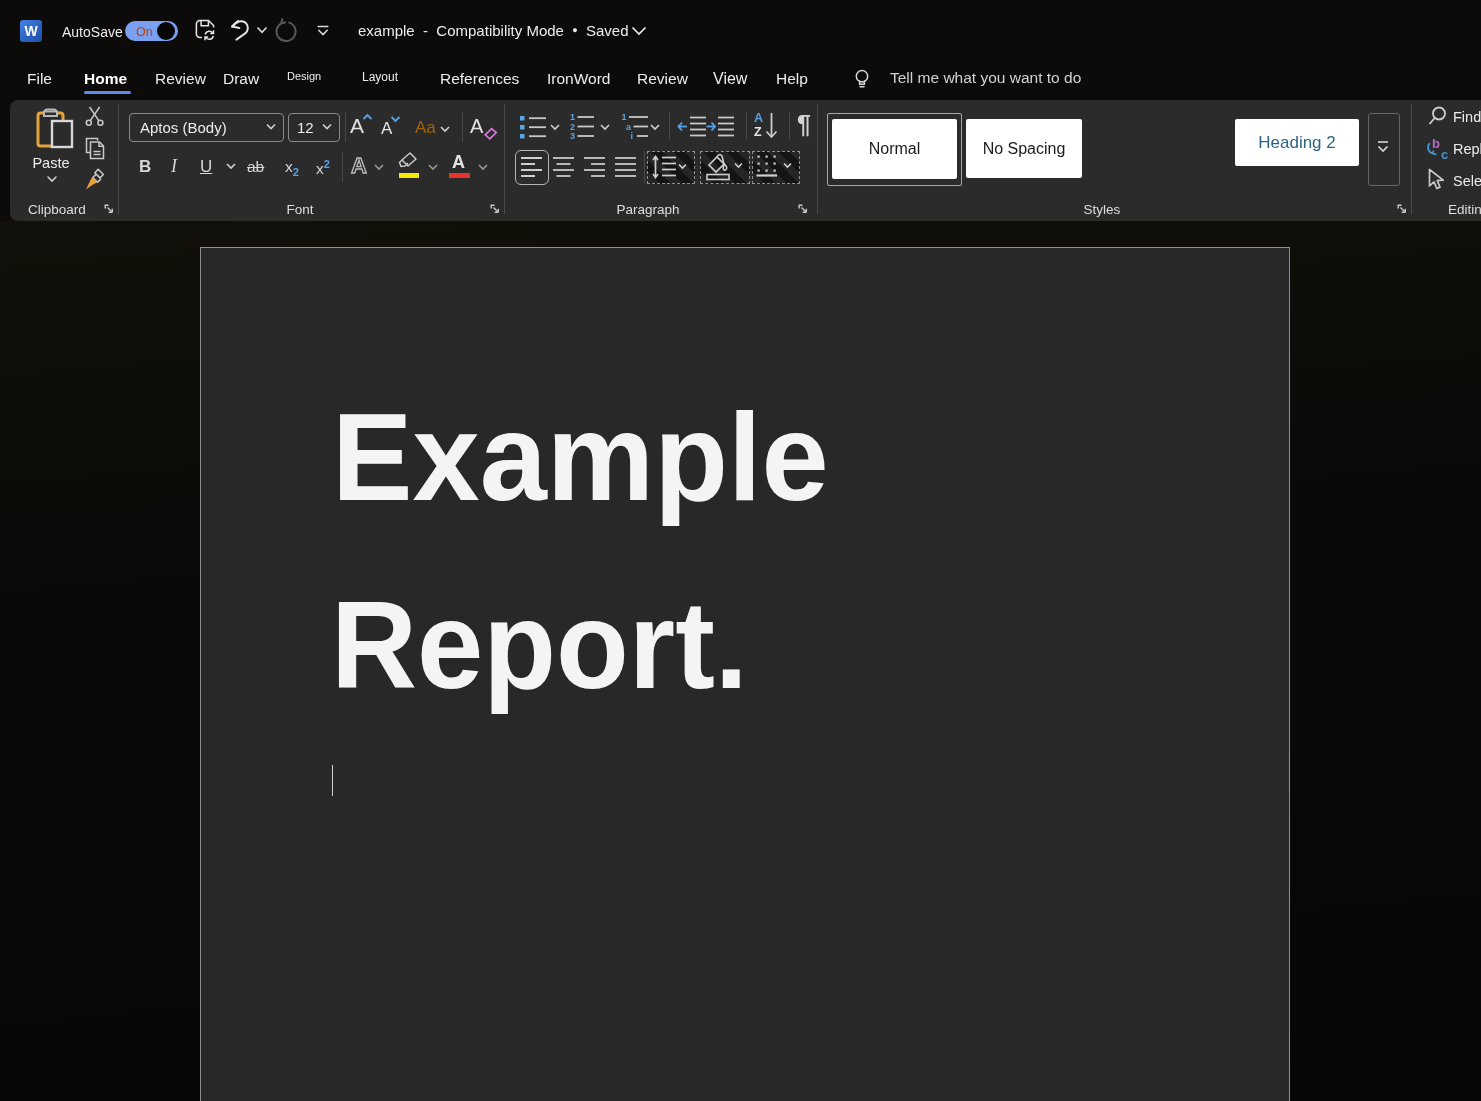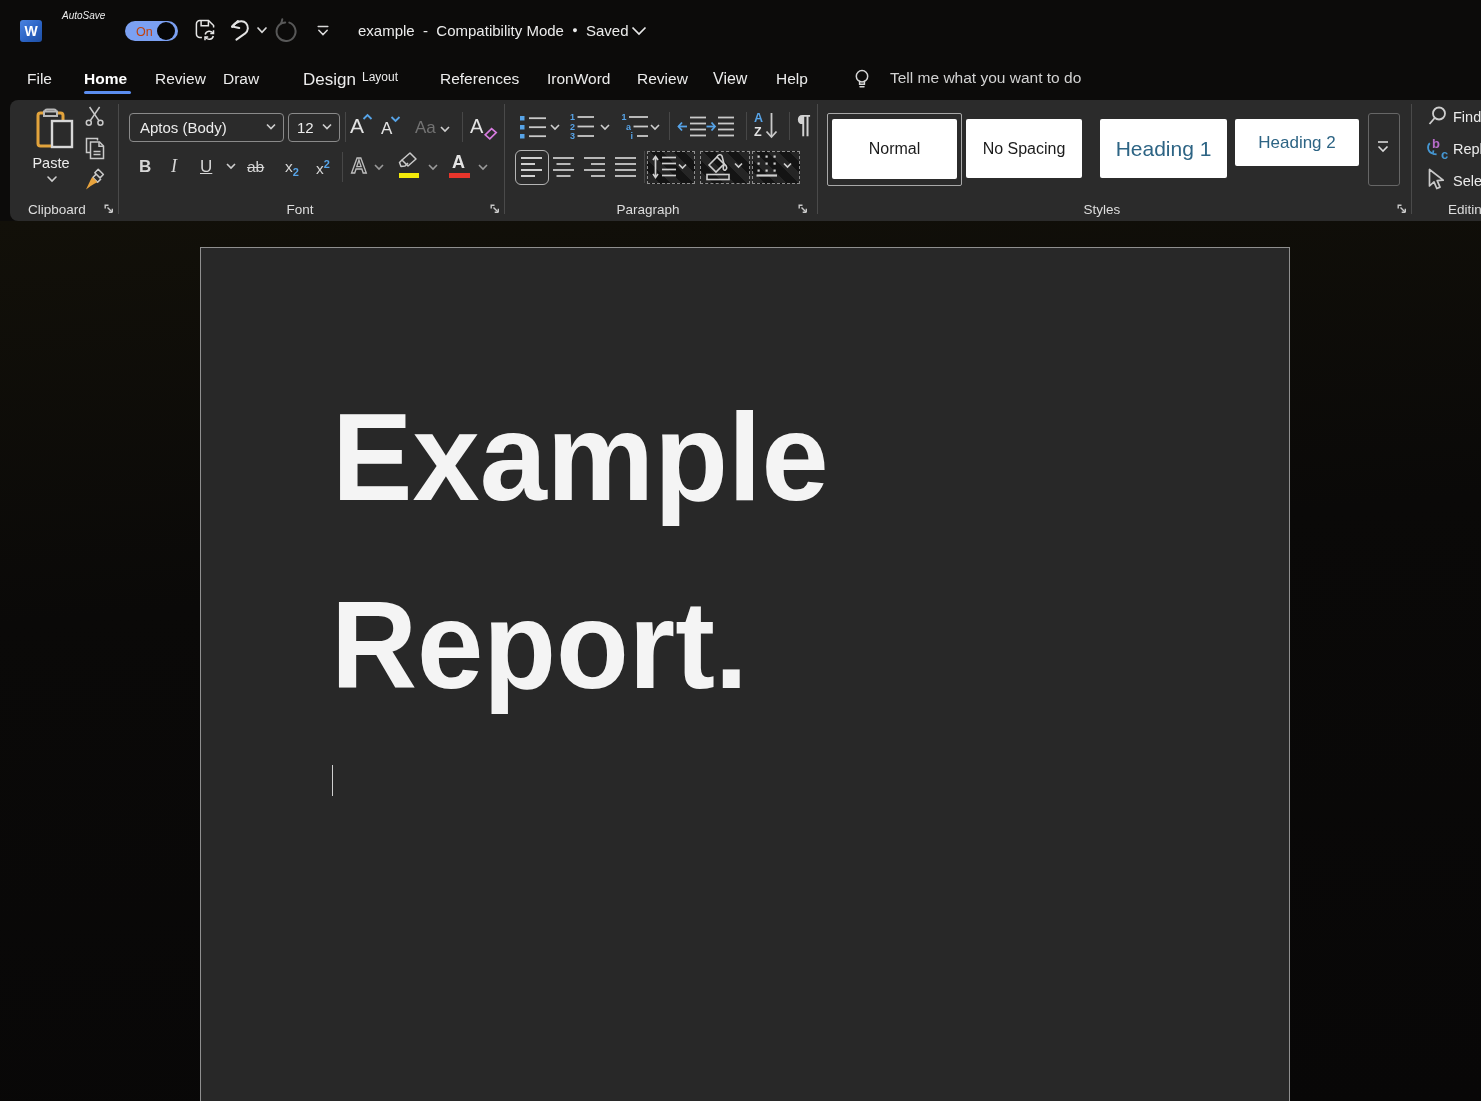--- a/index.html
+++ b/index.html
@@ -21,21 +21,21 @@
 <body>
 <div id="app">
 
   <div id="titlebar" class="abs" style="left:0;top:0;width:1481px;height:58px;"></div>
 
   <div class="abs" style="left:20px;top:20px;width:22px;height:22px;border-radius:3px;
        background:linear-gradient(135deg,#4b83e0 0%,#2b63c4 55%,#1e4fa3 100%);"></div>
   <div class="abs" style="left:20px;top:20px;width:22px;height:22px;color:#fff;font-size:14px;
        font-weight:bold;text-align:center;line-height:22px;">W</div>
 
-  <div class="abs txt" style="left:62px;top:10px;font-size:10px;font-style:italic;">AutoSave</div>
+  <div class="abs txt" style="left:62px;top:24px;font-size:14px;">AutoSave</div>
 
   <div class="abs" style="left:125px;top:21px;width:53px;height:20px;border-radius:10px;background:#7ba0f2;"></div>
   <div class="abs" style="left:136px;top:25px;font-size:12.5px;color:#c2410c;">On</div>
   <div class="abs" style="left:157px;top:22px;width:18px;height:18px;border-radius:50%;background:#060606;"></div>
 
   <svg class="abs" style="left:195px;top:19px;" width="21" height="22" viewBox="0 0 21 22">
     <g fill="none" stroke="#e6e6e6" stroke-width="1.5">
       <path d="M1.4 15 V4.9 A3.5 3.5 0 0 1 4.9 1.4 H13.5 L18.6 6.5 V8.6"></path>
       <path d="M1.4 15 a3.5 3.5 0 0 0 3.5 3.5 h2"></path>
       <path d="M6.1 1.5 V6.8 H13.4 V1.5"></path>
@@ -76,21 +76,21 @@
   <div class="abs txt" style="left:358px;top:22px;font-size:15px;">example&nbsp; -&nbsp; Compatibility Mode&nbsp; <span style="font-size:9px;position:relative;top:-3px;">●</span>&nbsp; Saved</div>
   <svg class="abs" style="left:631px;top:26px;" width="16" height="10" viewBox="0 0 16 10">
     <path d="M1.5 1.5 L8 8 L14.5 1.5" fill="none" stroke="#e8e8e8" stroke-width="1.7"></path>
   </svg>
 
   <div class="abs txt" style="left:27px;top:70px;font-size:15.5px;">File</div>
   <div class="abs" style="left:84px;top:70px;font-size:15.5px;color:#ffffff;font-weight:bold;">Home</div>
   <div class="abs" style="left:84px;top:91px;width:47px;height:3px;border-radius:2px;background:#5b8def;"></div>
   <div class="abs txt" style="left:155px;top:70px;font-size:15.5px;">Review</div>
   <div class="abs txt" style="left:223px;top:70px;font-size:15.5px;">Draw</div>
-  <div class="abs txt" style="left:303px;top:70px;font-size:17px;">Design</div>
+  <div class="abs txt" style="left:287px;top:70px;font-size:11px;">Design</div>
   <div class="abs txt" style="left:362px;top:70px;font-size:12px;">Layout</div>
   <div class="abs txt" style="left:440px;top:70px;font-size:15.5px;">References</div>
   <div class="abs txt" style="left:547px;top:70px;font-size:15.5px;">IronWord</div>
   <div class="abs txt" style="left:637px;top:70px;font-size:15.5px;">Review</div>
   <div class="abs txt" style="left:713px;top:70px;font-size:16px;">View</div>
   <div class="abs txt" style="left:776px;top:70px;font-size:15.5px;">Help</div>
 
   <svg class="abs" style="left:852px;top:68px;" width="20" height="23" viewBox="0 0 20 23">
     <g fill="none" stroke="#d6d6d6" stroke-width="1.5" stroke-linecap="round">
       <circle cx="10" cy="8.2" r="5.7"></circle>
@@ -170,21 +170,21 @@
   <div class="abs" style="left:350px;top:114px;font-size:21px;color:#e3e3e3;">A</div>
   <svg class="abs" style="left:362px;top:113px;" width="11" height="8" viewBox="0 0 11 8">
     <path d="M1.5 6 L5.5 2 L9.5 6" fill="none" stroke="#57a4e8" stroke-width="1.8"></path>
   </svg>
 
   <div class="abs" style="left:381px;top:119px;font-size:17px;color:#e3e3e3;">A</div>
   <svg class="abs" style="left:390px;top:115px;" width="11" height="8" viewBox="0 0 11 8">
     <path d="M1.5 2 L5.5 6 L9.5 2" fill="none" stroke="#57a4e8" stroke-width="1.8"></path>
   </svg>
 
-  <div class="abs" style="left:415px;top:118px;font-size:17px;color:#737373;">Aa</div>
+  <div class="abs" style="left:415px;top:118px;font-size:17px;color:#a16207;">Aa</div>
   <svg class="abs" style="left:440px;top:126px;" width="10" height="7" viewBox="0 0 10 7">
     <path d="M1 1 L5 5 L9 1" fill="none" stroke="#cfcfcf" stroke-width="1.6"></path>
   </svg>
 
   <div class="sep" style="left:462px;top:112px;height:30px;background:#474747;"></div>
 
   <div class="abs" style="left:470px;top:115px;font-size:20px;color:#e3e3e3;">A</div>
   <svg class="abs" style="left:482px;top:125px;" width="17" height="15" viewBox="0 0 17 15">
     <path d="M3.2 9.8 L9.6 3.6 L14.2 7.6 L7.8 13.8 Z" fill="none" stroke="#d77bdf" stroke-width="1.7"></path>
   </svg>
@@ -409,21 +409,20 @@
       <path d="M2.2 5.5 V2.2 H5.5"></path>
       <path d="M4.5 4.5 L9.3 9.3"></path>
       <path d="M9.3 9.3 v-3.6 M9.3 9.3 h-3.6"></path>
     </g>
   </svg>
   <div class="sep" style="left:817px;top:104px;height:110px;"></div>
 
   <div class="abs" style="left:827px;top:113px;width:133px;height:71px;border:1px solid #a8a8a8;border-radius:2px;"></div>
   <div class="card" style="left:832px;top:118.5px;width:125px;height:60px;font-size:16px;">Normal</div>
   <div class="card" style="left:966px;top:119px;width:116px;height:59px;font-size:16px;">No Spacing</div>
-  <div class="card" style="left:1100px;top:119px;width:127px;height:59px;font-size:21px;color:#2d6484;">Heading 1</div>
   <div class="card" style="left:1235px;top:119px;width:124px;height:47px;font-size:17px;color:#2d6484;">Heading 2</div>
 
   <div class="abs" style="left:1368px;top:113px;width:30px;height:71px;border:1px solid #666;border-radius:3px;"></div>
   <svg class="abs" style="left:1377px;top:141px;" width="12" height="14" viewBox="0 0 12 14">
     <g stroke="#d9d9d9" stroke-width="1.6" fill="none">
       <path d="M1 1 H11"></path>
       <path d="M1.5 5.5 L6 10 L10.5 5.5"></path>
     </g>
   </svg>
 

